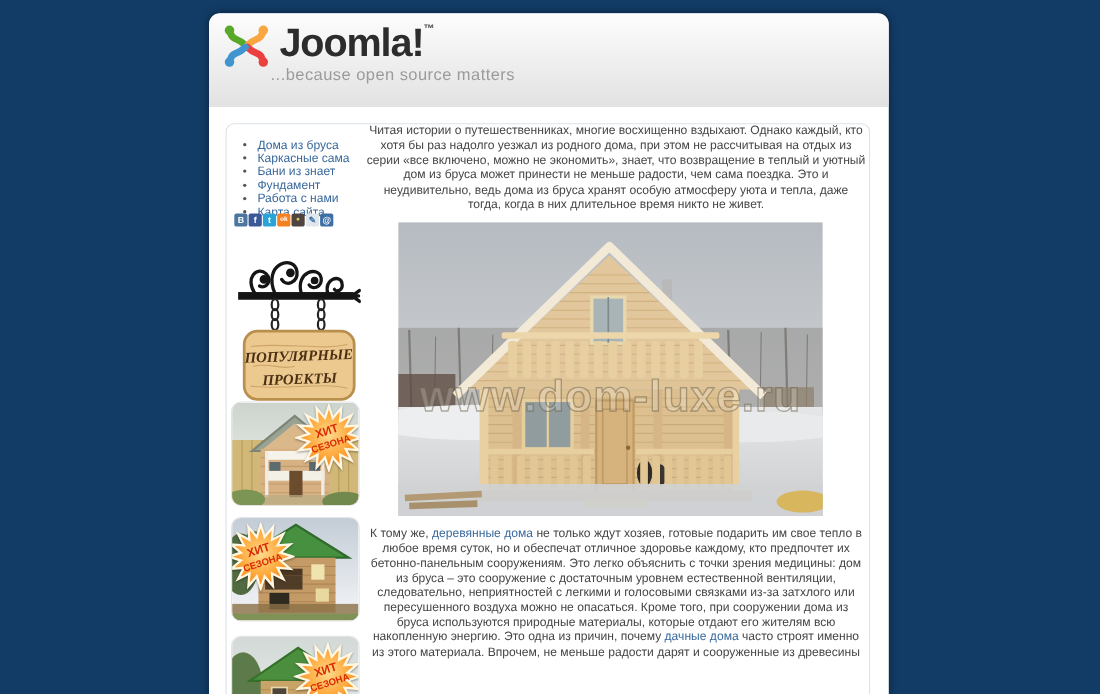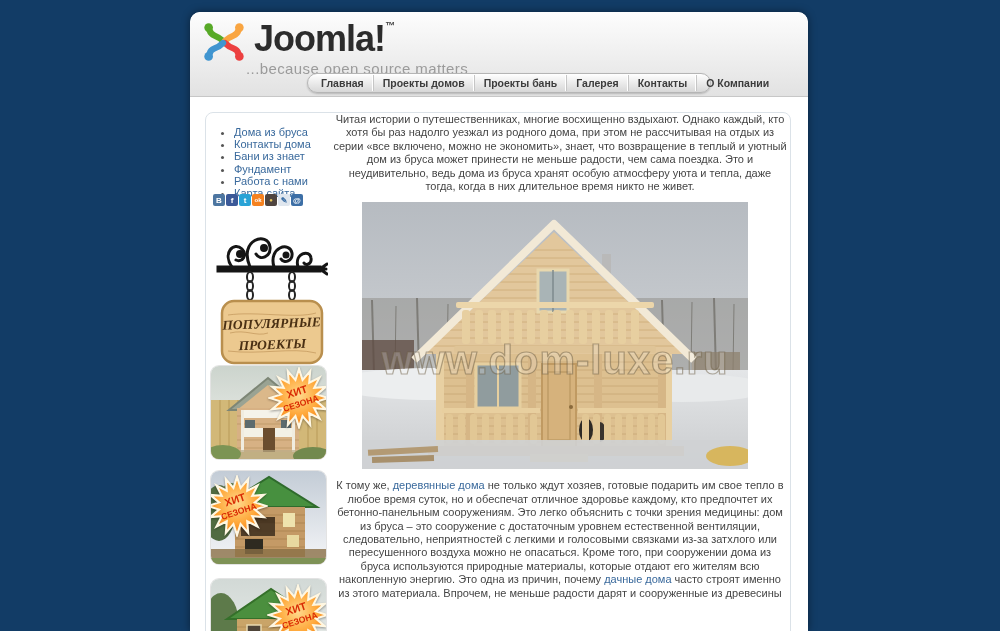--- a/index.html
+++ b/index.html
@@ -106,36 +106,28 @@
           <path d="M48,52 C32,68 24,60 20,74" stroke="#4095d0"></path>
         </g>
         <circle cx="18" cy="20" r="9" fill="#57a927"></circle>
         <circle cx="82" cy="20" r="9" fill="#f9a541"></circle>
         <circle cx="82" cy="80" r="9" fill="#ec4040"></circle>
         <circle cx="18" cy="80" r="9" fill="#4095d0"></circle>
       </svg>
       <div class="logo-word"><span>Joomla!</span><span class="logo-tm">™</span></div>
       <div class="tagline">...because open source matters</div>
     </div>
-    <nav class="nav">
-      <a>Главная</a>
-      <a>Проекты домов</a>
-      <a>Проекты бань</a>
-      <a>Галерея</a>
-      <a>Контакты</a>
-      <a>О Компании</a>
-    </nav>
   </div>
 
   <div class="inner">
 
     <aside class="sidebar">
       <ul class="side-menu">
         <li><a>Дома из бруса</a></li>
-        <li><a>Контакты дома</a></li>
+        <li><a>Каркасные сама</a></li>
         <li><a>Бани из знает</a></li>
         <li><a>Фундамент</a></li>
         <li><a>Работа с нами</a></li>
         <li><a>Карта сайта</a></li>
       </ul>
 
       <div class="social">
         <span style="background: rgb(77, 118, 161);">В</span>
         <span style="background: rgb(59, 89, 152);">f</span>
         <span style="background: rgb(42, 163, 214);">t</span>

